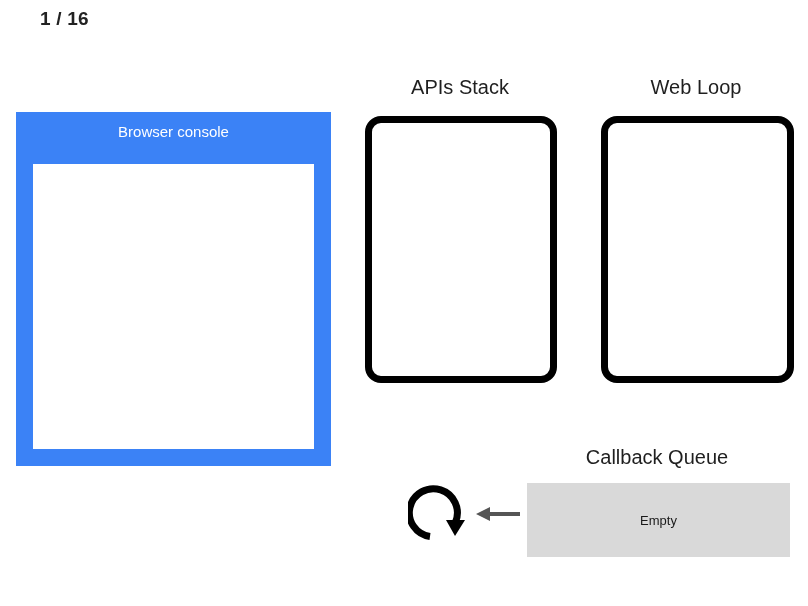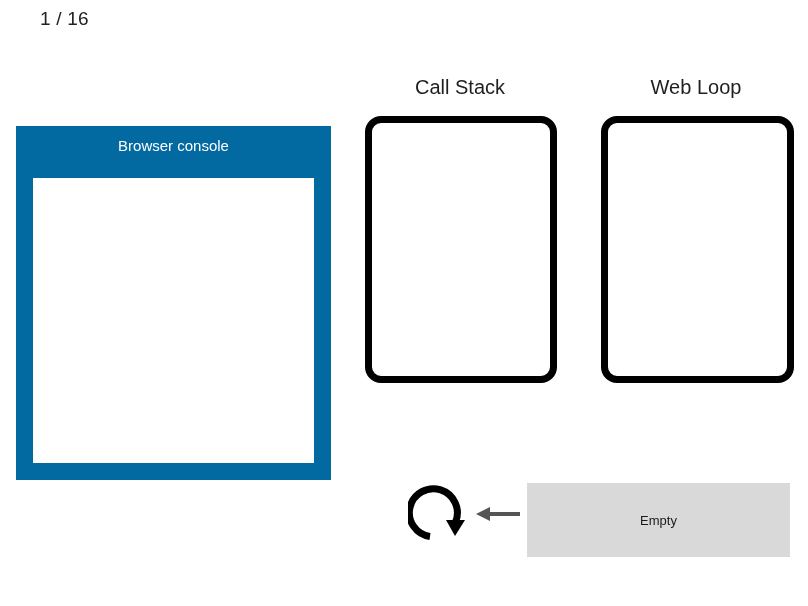--- a/index.html
+++ b/index.html
@@ -27,30 +27,31 @@
 
   
   .slide-counter {
     position: absolute;
     left: 40px;
     top: 8px;
     font-size: 19px;
     color: #222222;
     letter-spacing: 0.2px;
     white-space: nowrap;
+    font-weight: bold;
   }
 
   
   .console-panel {
     position: absolute;
     left: 16px;
-    top: 126px;
+    top: 112px;
     width: 315px;
     height: 354px;
-    background: #0369a1;
+    background: #3b82f6;
     box-sizing: border-box;
   }
   .console-title {
     position: absolute;
     left: 0;
     top: 11px;
     width: 315px;
     text-align: center;
     font-size: 15px;
     color: #ffffff;
@@ -172,21 +173,21 @@
 
   <div class="slide-counter">1 / 16</div>
 
   <div class="console-panel">
     <div class="console-title">Browser console</div>
     <div class="console-screen">
       <pre class="console-log"></pre>
     </div>
   </div>
 
-  <div class="panel-heading heading-call-stack">Call Stack</div>
+  <div class="panel-heading heading-call-stack">APIs Stack</div>
   <div class="region-box box-call-stack">
     <ul class="box-items"></ul>
   </div>
 
   <div class="panel-heading heading-web-apis">Web Loop</div>
   <div class="region-box box-web-apis">
     <ul class="box-items"></ul>
   </div>
 
   <div class="event-loop-icon">
@@ -197,17 +198,18 @@
     </svg>
   </div>
 
   <div class="queue-arrow">
     <svg width="44" height="22" viewBox="0 0 44 22" aria-hidden="true">
       <line x1="44" y1="11" x2="12" y2="11" stroke="#555555" stroke-width="4"></line>
       <polygon points="0,11 14,4 14,18" fill="#555555"></polygon>
     </svg>
   </div>
 
+  <div class="panel-heading heading-callback-queue">Callback Queue</div>
   <div class="callback-queue-box">
     <span class="callback-queue-label">Empty</span>
   </div>
 
 </div>
 
 </body></html>

